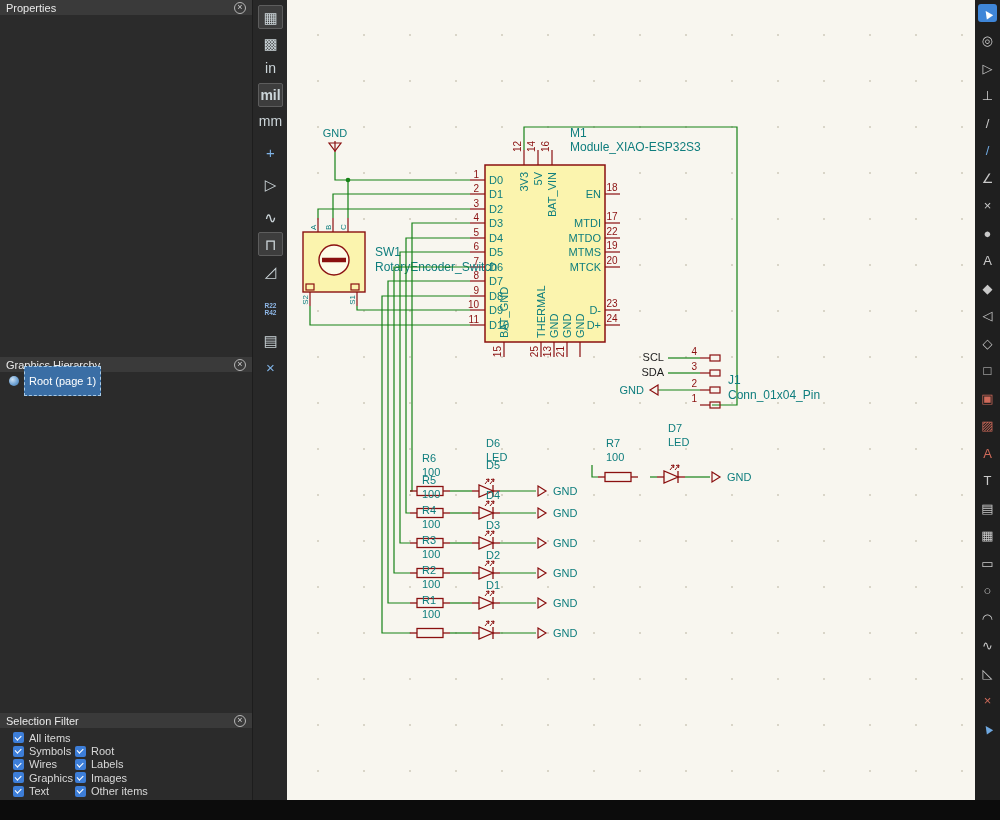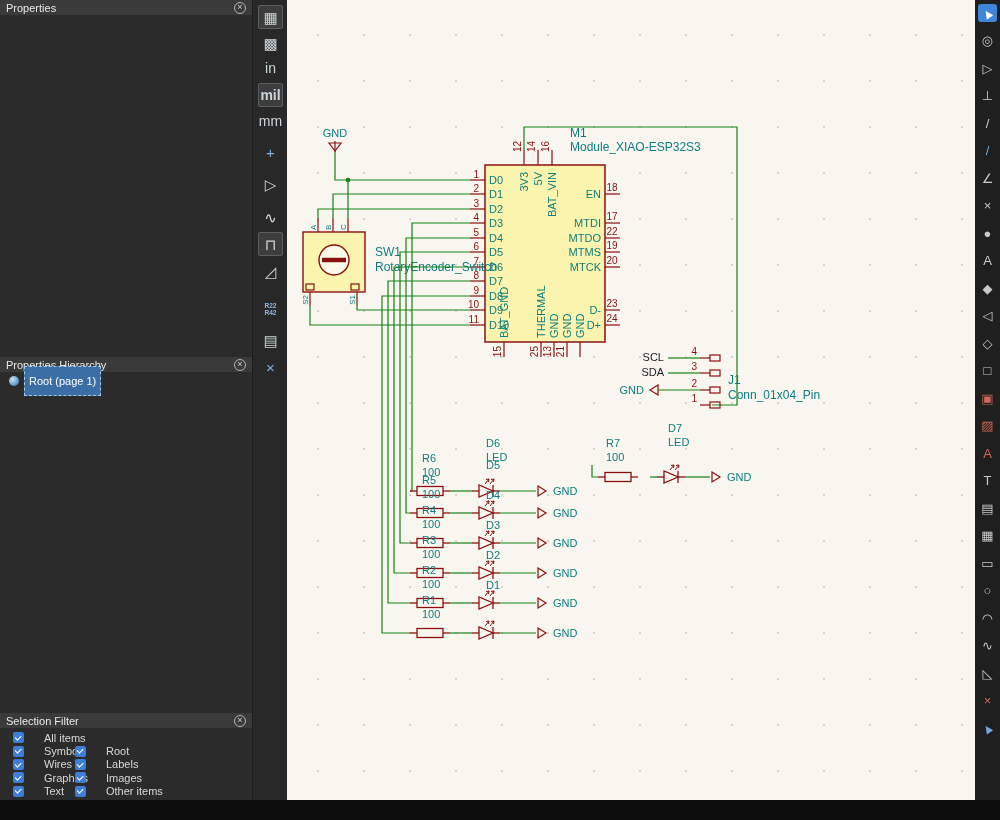--- a/index.html
+++ b/index.html
@@ -19,21 +19,21 @@
   .properties-empty{position:absolute;top:15px;left:0;width:252px;height:21px;background:#313131;
     border-bottom:1px solid #232323;display:flex;align-items:center;padding:0 7px;color:#d2d2d2}
   #hierarchy-header{top:357px}
   .hierarchy-item{position:absolute;top:373px;left:9px;display:flex;align-items:center;gap:5px;height:15px}
   .sheet-dot{width:10px;height:10px;border-radius:50%;
     background:radial-gradient(circle at 35% 35%,#cfe3f5,#6ea2d4 55%,#40719f)}
   .hierarchy-item .sel{background:#3a6ea5;border:1px dashed #a8cbe8;color:#fff;padding:8px 4px;font-size:11px}
   #filter-header{top:713px}
   .filter-body{position:absolute;top:731px;left:13px;display:flex;flex-direction:column}
   .filter-row{display:flex;height:13.4px;align-items:center}
-  .filter-cell{display:flex;align-items:center;gap:20px;width:62px;white-space:nowrap}
+  .filter-cell{display:flex;align-items:center;gap:5px;width:62px;white-space:nowrap}
   .filter-cell:last-child{width:auto}
   .cb{width:11px;height:11px;border-radius:2px;background:#3d7ed8;position:relative;flex:none}
   .cb::after{content:"";position:absolute;left:2.2px;top:2.6px;width:5.4px;height:2.8px;
     border-left:1.6px solid #fff;border-bottom:1.6px solid #fff;transform:rotate(-45deg)}
 
   
   .left-toolbar{position:absolute;left:252px;top:0;width:35px;height:800px;background:#282828;
     border-left:1px solid #1d1d1d}
   .lt-btn{position:absolute;left:5px;width:25px;height:24px;display:flex;align-items:center;
     justify-content:center;color:#cdd6da;font-size:15px;line-height:1}
@@ -66,21 +66,21 @@
 
 <div id="app">
 
   <div class="left-panel">
     <div class="panel-header" id="properties-header">
       <span>Properties</span>
       <span class="close">×</span>
     </div>
 
     <div class="panel-header" id="hierarchy-header">
-      <span>Properties Hierarchy</span>
+      <span>Graphics Hierarchy</span>
       <span class="close">×</span>
     </div>
     <div class="hierarchy-item">
       <span class="sheet-dot"></span>
       <span class="sel">Root (page 1)</span>
     </div>
 
     <div class="panel-header" id="filter-header">
       <span>Selection Filter</span>
       <span class="close">×</span>

